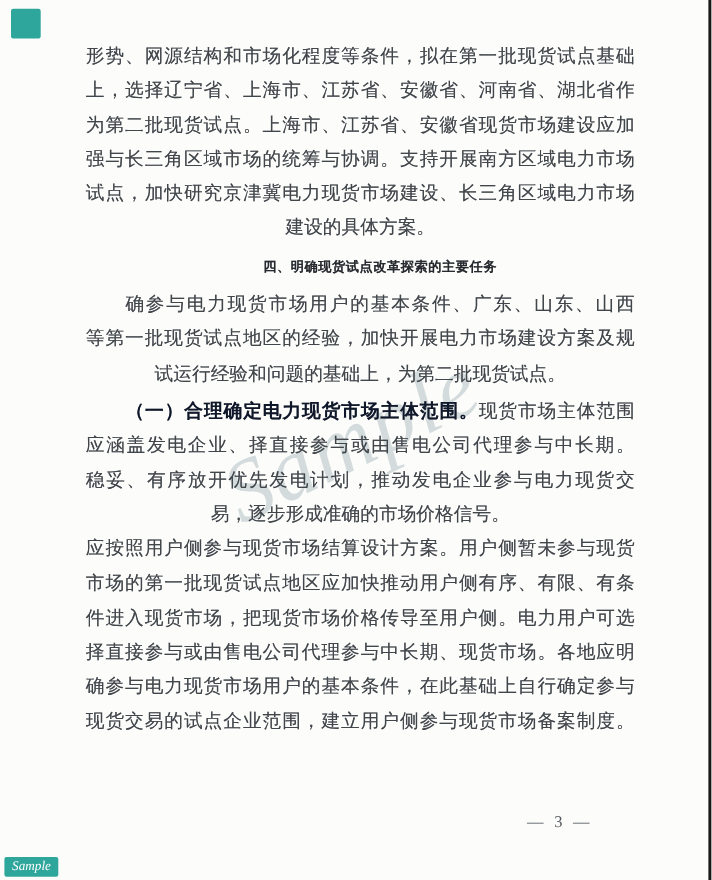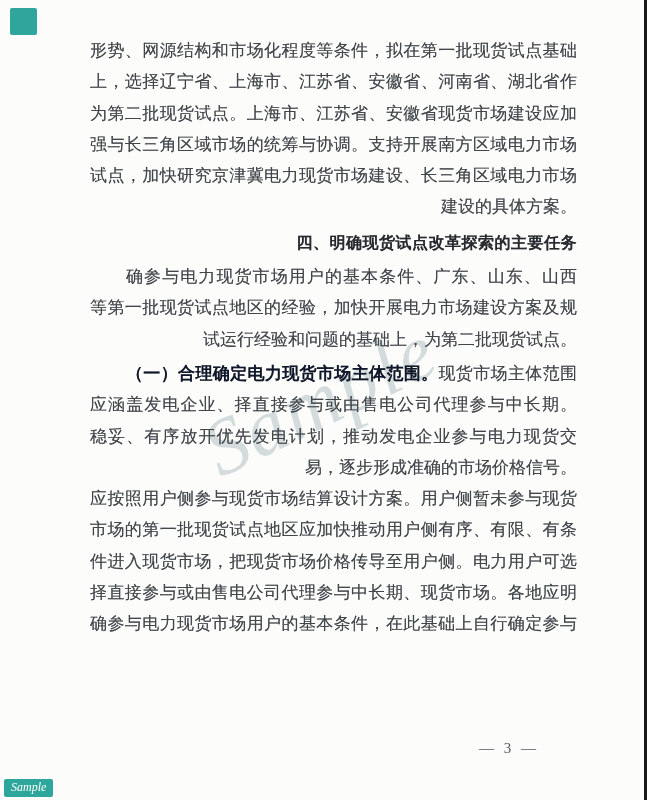--- a/index.html
+++ b/index.html
@@ -72,42 +72,41 @@
     left: 78px;
     top: 35px;
     width: 499px;
     z-index: 2;
     font-size: 17px;
     line-height: 31.3px;
     color: #41464b;
     text-shadow: 0 0 0.5px rgba(65, 70, 75, 0.55);
   }
   .line {
-    text-align: right;
+    text-align: center;
   }
   .line.stretch {
     text-align: justify;
     text-align-last: justify;
     text-justify: inter-character;
-    margin-left: 12px;
   }
   .line.indent {
     text-indent: 36px;
   }
   .line.gap {
     margin-top: 3px;
   }
   .line .bold {
     font-weight: 700;
     color: #0f172a;
   }
   .line.heading {
     font-family: "Liberation Sans", "DejaVu Sans", sans-serif;
     font-weight: 700;
-    font-size: 16px;
+    font-size: 12px;
     color: #26292d;
     margin-top: 4px;
     letter-spacing: 0.5px;
   }
   .page-number {
     position: absolute;
     top: 740px;
     right: 108px;
     z-index: 2;
     font-size: 15px;
@@ -138,20 +137,21 @@
       <div class="line">试运行经验和问题的基础上，为第二批现货试点。</div>
       <div class="line indent stretch gap"><span class="bold">（一）合理确定电力现货市场主体范围。</span><span>现货市场主体范围</span></div>
       <div class="line stretch">应涵盖发电企业、择直接参与或由售电公司代理参与中长期。</div>
       <div class="line stretch">稳妥、有序放开优先发电计划，推动发电企业参与电力现货交</div>
       <div class="line">易，逐步形成准确的市场价格信号。</div>
       <div class="line stretch">应按照用户侧参与现货市场结算设计方案。用户侧暂未参与现货</div>
       <div class="line stretch">市场的第一批现货试点地区应加快推动用户侧有序、有限、有条</div>
       <div class="line stretch">件进入现货市场，把现货市场价格传导至用户侧。电力用户可选</div>
       <div class="line stretch">择直接参与或由售电公司代理参与中长期、现货市场。各地应明</div>
       <div class="line stretch">确参与电力现货市场用户的基本条件，在此基础上自行确定参与</div>
+      <div class="line stretch">现货交易的试点企业范围，建立用户侧参与现货市场备案制度。</div>
     </div>
 
   <div class="page-number">— 3 —</div>
 
   <div class="bottom-badge">Sample</div>
 
   <div class="edge-line"></div>
 
 </div>
 

